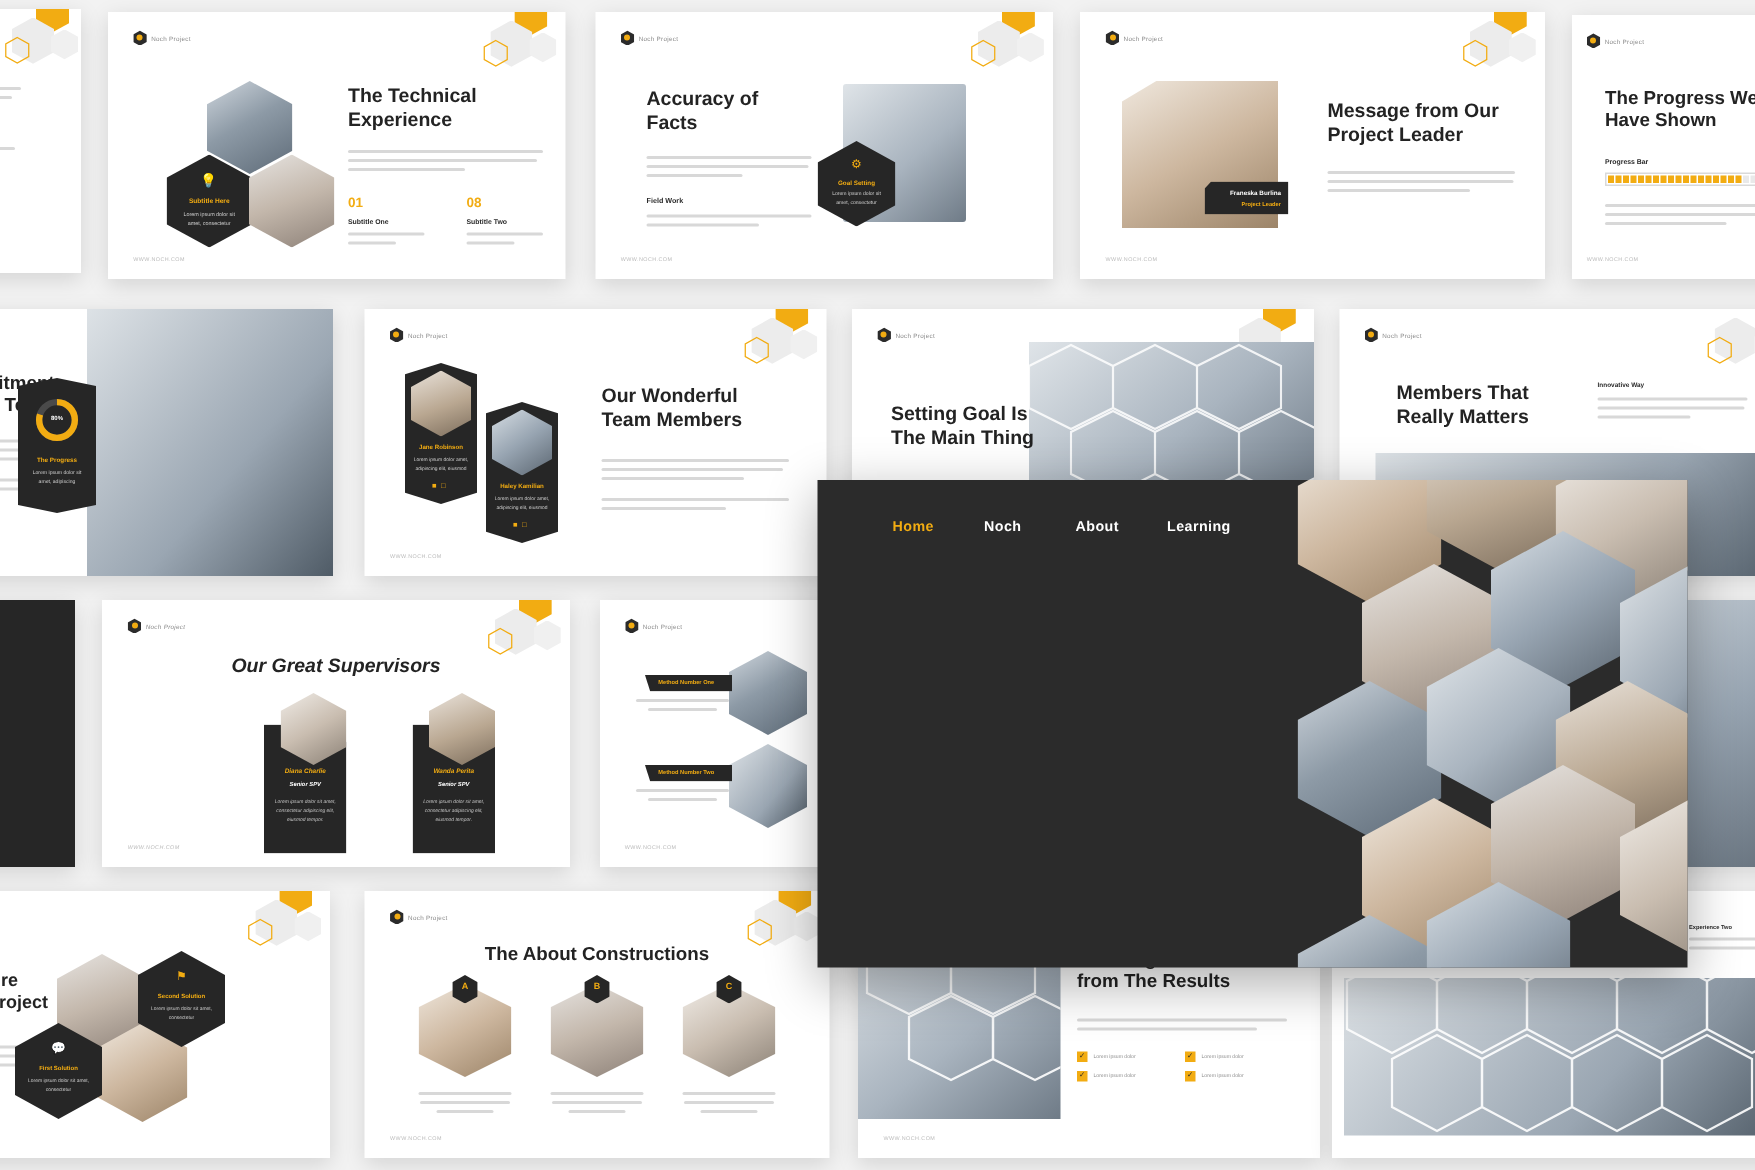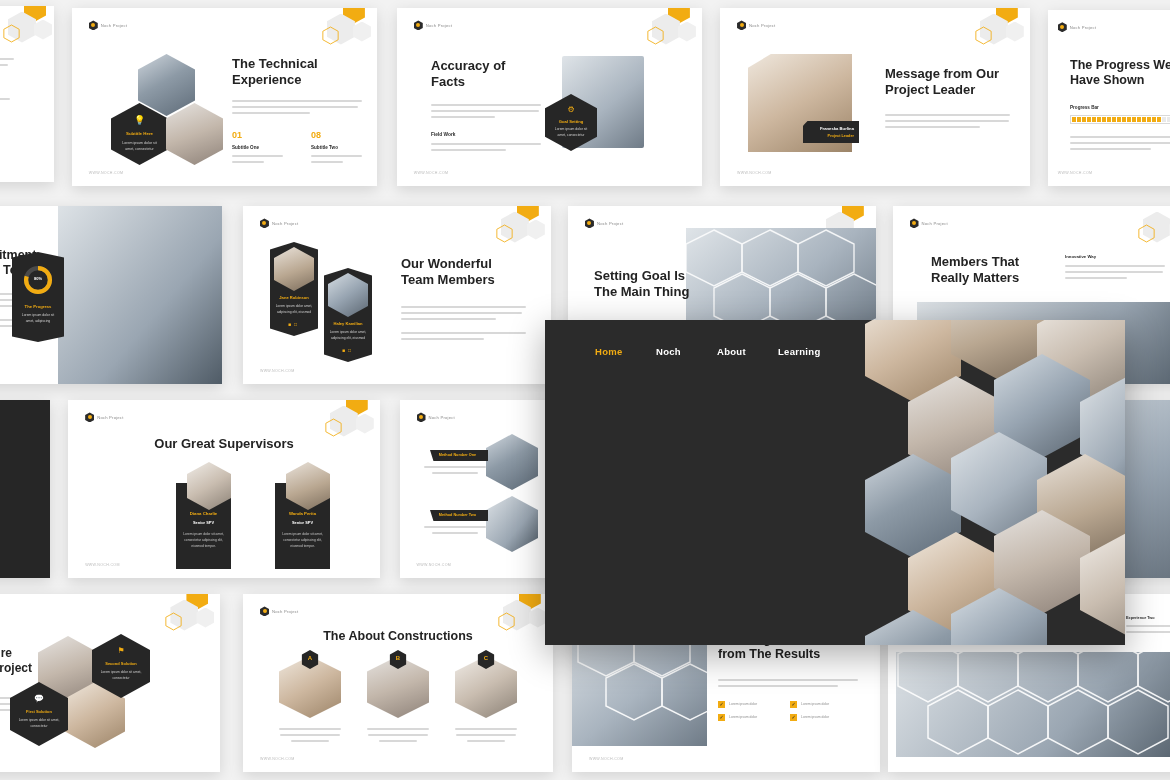--- a/index.html
+++ b/index.html
@@ -91,21 +91,21 @@
   #s-prog    { left: 1048px;top: 10px; width: 178px; height: 176px; }
 
   
   #s-commit  { left: -54px; top: 206px; width: 276px; height: 178px; }
   #s-team    { left: 243px; top: 206px; width: 308px; height: 178px; }
   #s-goal    { left: 568px; top: 206px; width: 308px; height: 178px; }
   #s-teamwork{ left: 893px; top: 206px; width: 300px; height: 178px; }
 
   
   #s-quest   { left: -56px; top: 400px; width: 106px; height: 178px; }
-  #s-sup     { left: 68px;  top: 400px; width: 312px; height: 178px; }
+  #s-sup     { left: 68px;  top: 400px; width: 312px; height: 178px; font-style: italic; }
   #s-method  { left: 400px; top: 400px; width: 300px; height: 178px; }
   #s-r3d     { left: 718px; top: 400px; width: 300px; height: 178px; }
   #s-r3e     { left: 1036px;top: 400px; width: 190px; height: 178px; }
 
   
   #s-future  { left: -60px; top: 594px; width: 280px; height: 178px; }
   #s-plan    { left: 243px; top: 594px; width: 310px; height: 178px; }
   #s-results { left: 572px; top: 594px; width: 308px; height: 178px; }
   #s-work    { left: 888px; top: 594px; width: 308px; height: 178px; }
 

